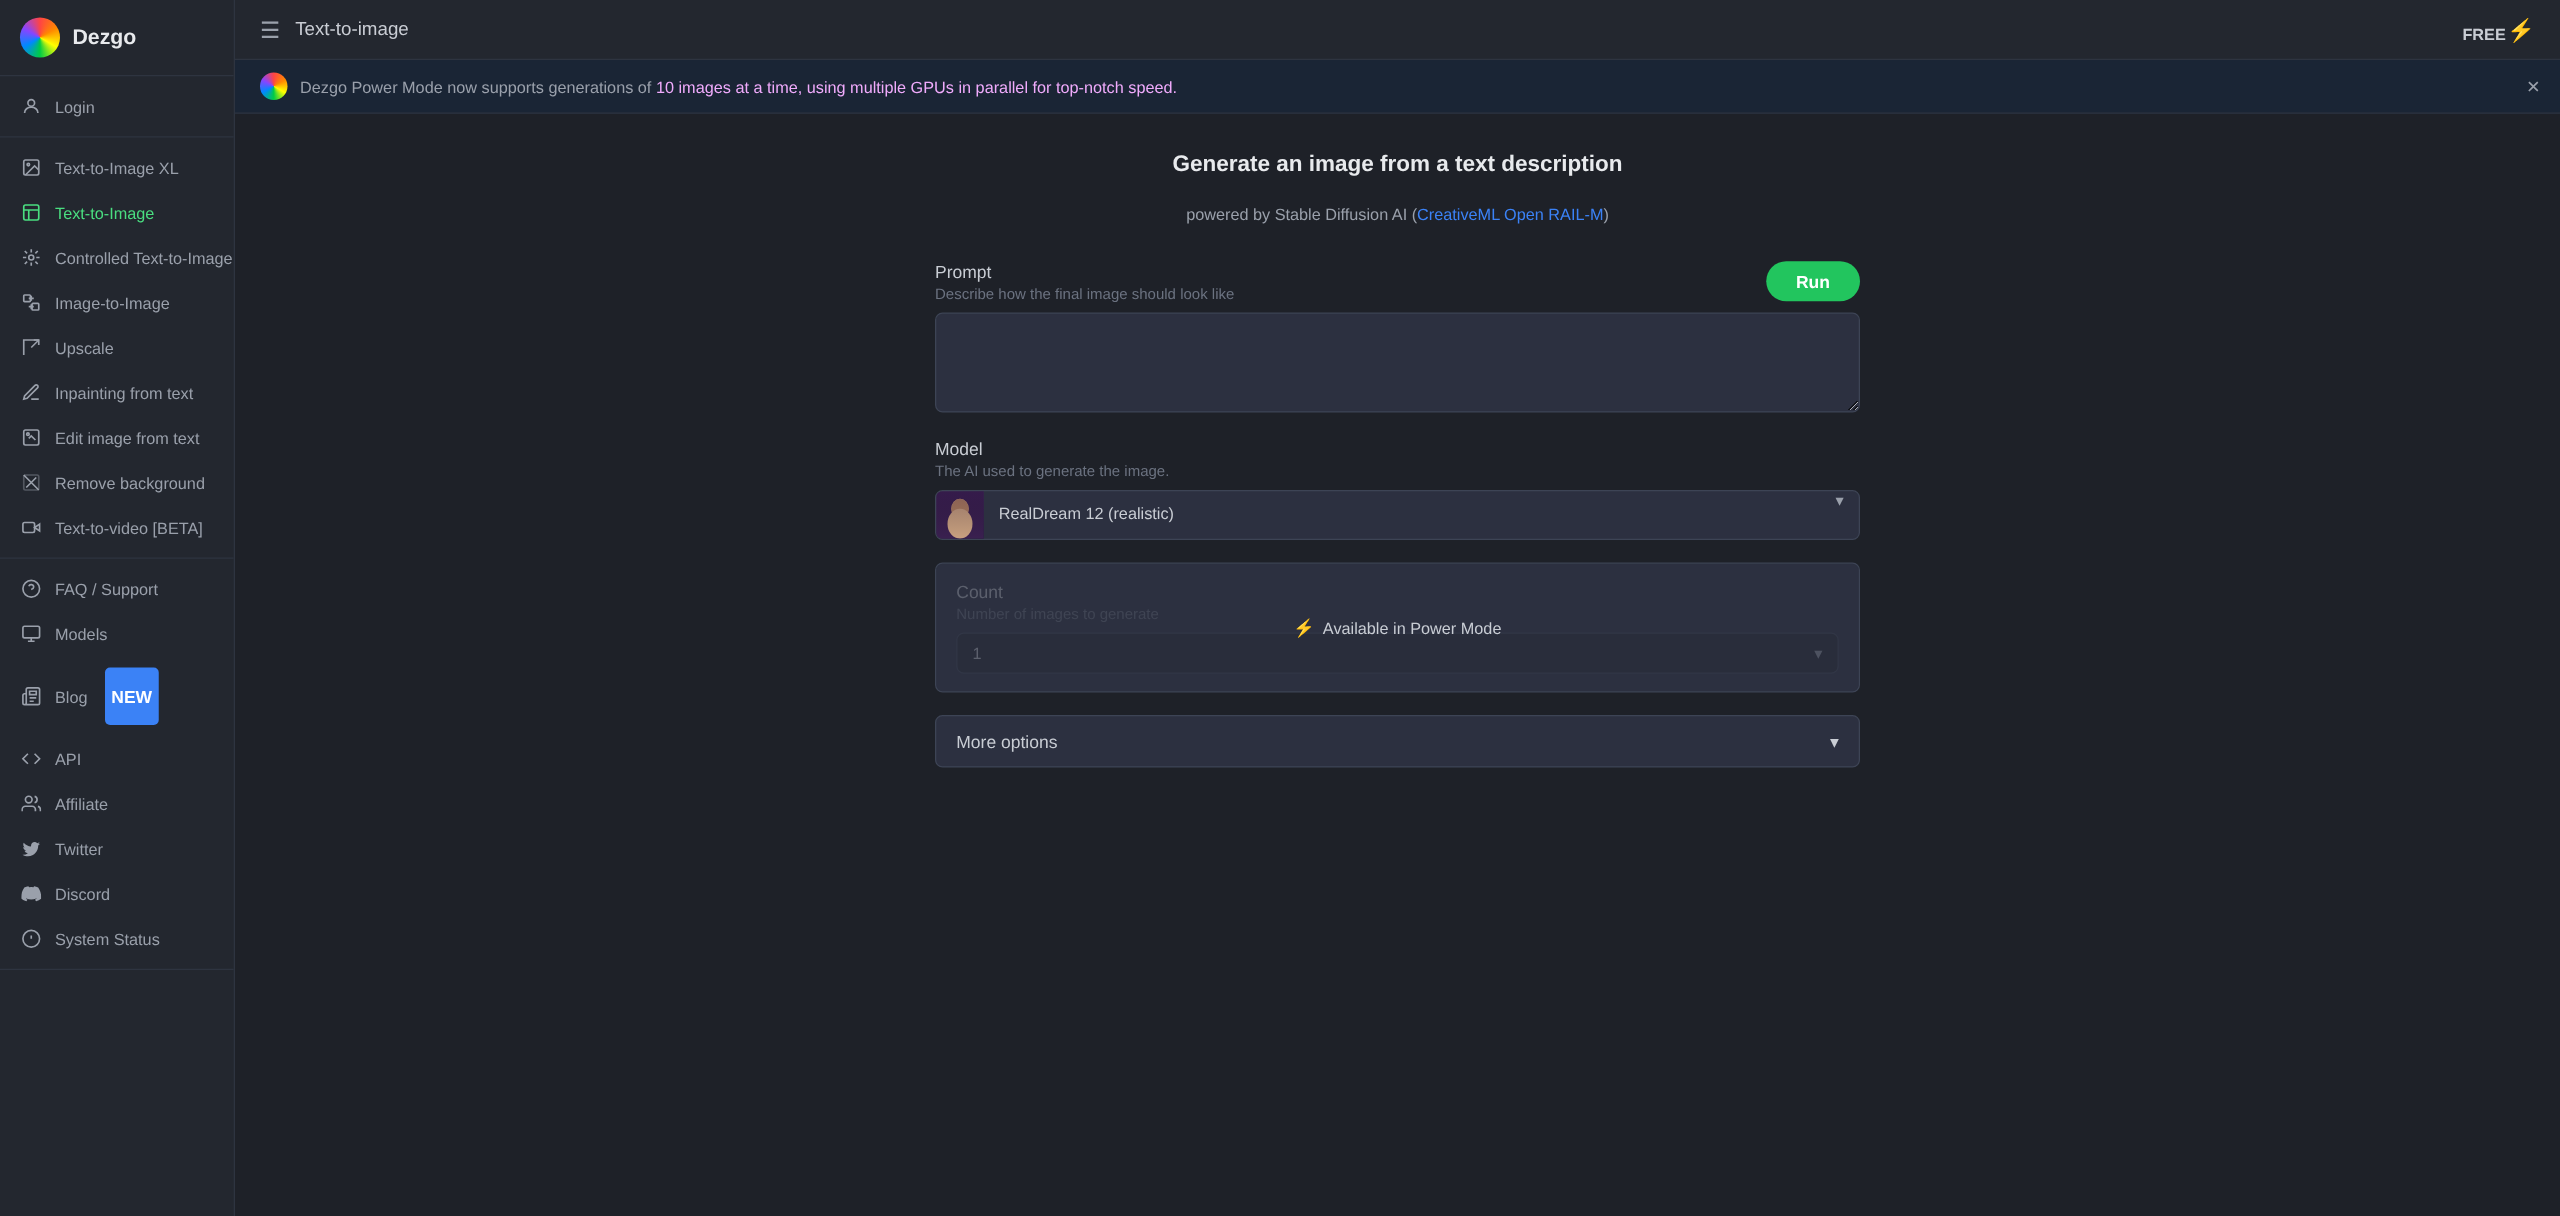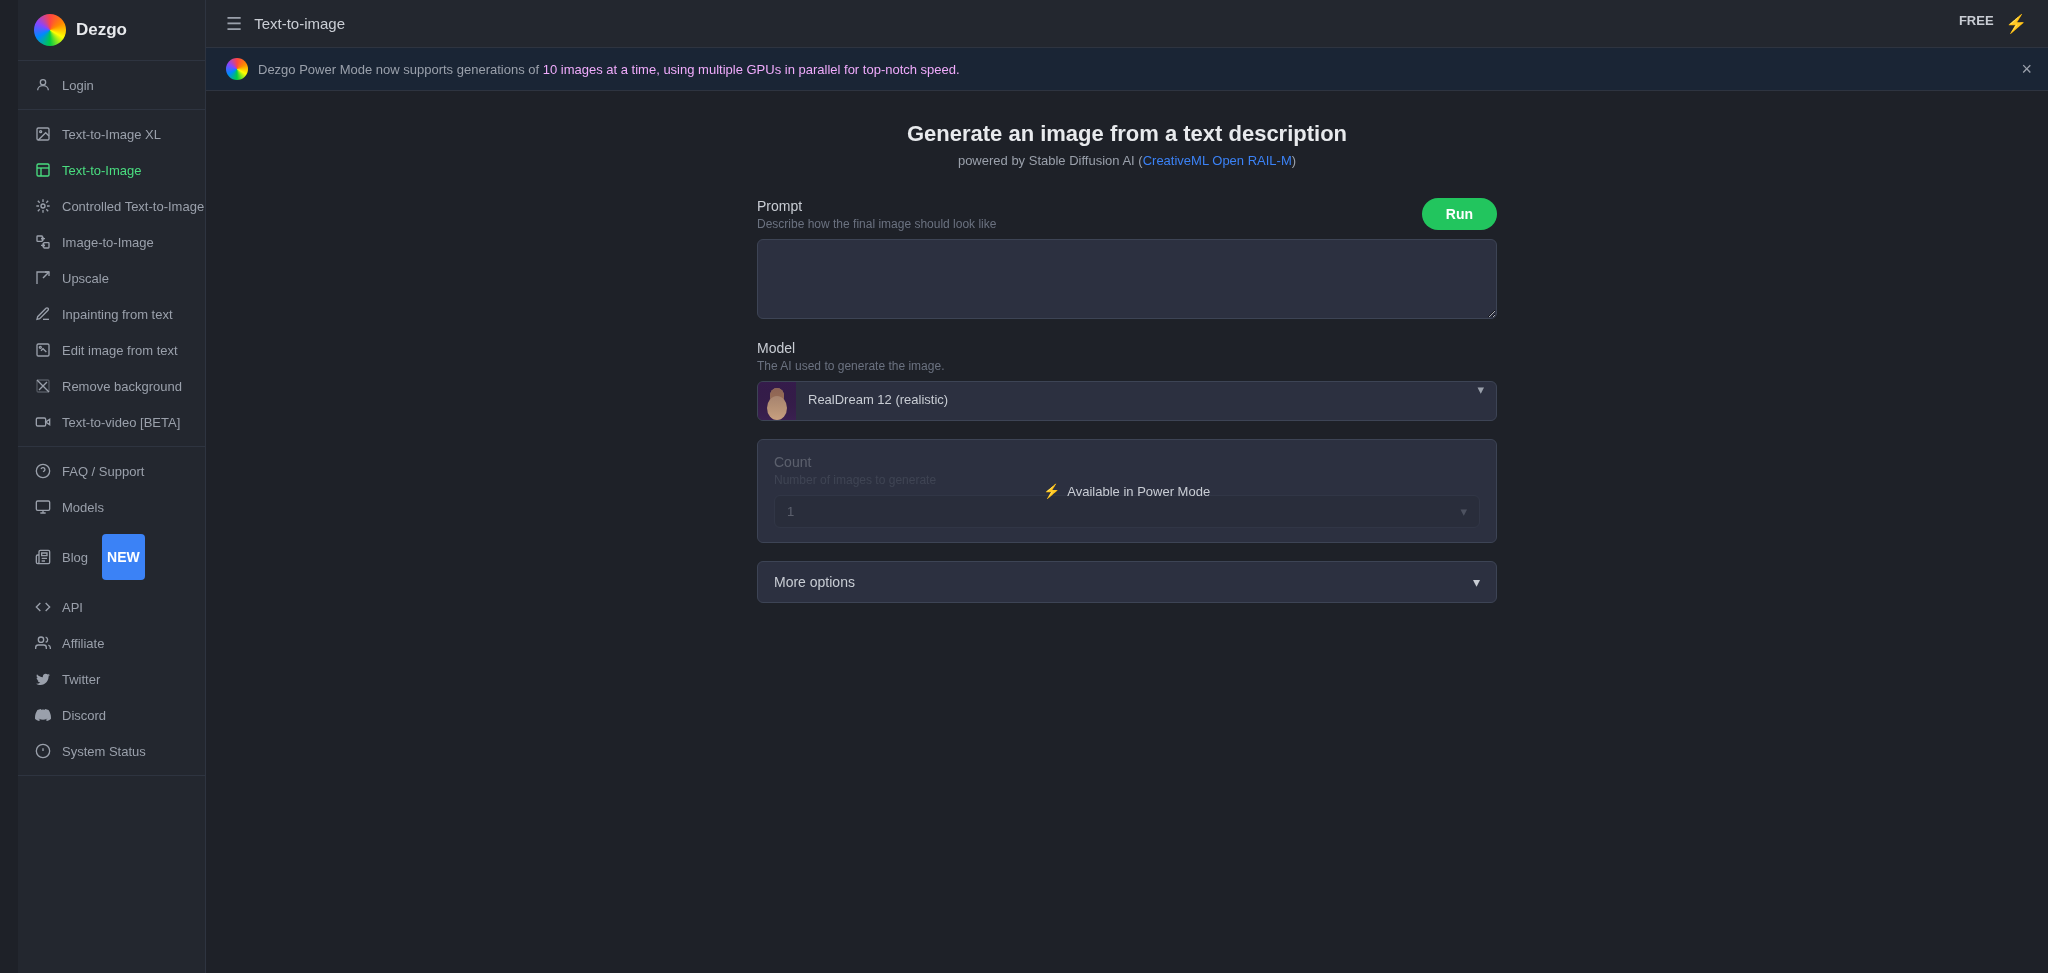--- a/index.html
+++ b/index.html
@@ -16,21 +16,20 @@
     
     .sidebar {
       width: 188px;
       min-width: 188px;
       background: #23272f;
       display: flex;
       flex-direction: column;
       border-right: 1px solid #2e3440;
       overflow-y: auto;
       overflow-x: hidden;
-      margin-left: 18px;
     }
 
     .sidebar-header {
       display: flex;
       align-items: center;
       gap: 10px;
       padding: 14px 16px;
       border-bottom: 1px solid #2e3440;
     }
 
@@ -125,22 +124,22 @@
     }
 
     .page-title {
       font-size: 15px;
       font-weight: 500;
       color: #c9cdd4;
     }
 
     .topbar-right {
       display: flex;
-      align-items: flex-start;
-      gap: 12px;
+      align-items: flex-end;
+      gap: 1px;
     }
 
     .free-badge {
       font-size: 13px;
       font-weight: 600;
       color: #c9cdd4;
     }
 
     .bolt-icon {
       color: #facc15;
@@ -195,24 +194,24 @@
       padding: 30px 40px;
       background: #1e2128;
     }
 
     .page-header {
       text-align: center;
       margin-bottom: 30px;
     }
 
     .page-header h1 {
-      font-size: 22px;
+      font-size: 18px;
       font-weight: 600;
       color: #e8eaed;
-      margin-bottom: 6px;
+      margin-bottom: 22px;
     }
 
     .page-header p {
       font-size: 13px;
       color: #9aa0ab;
     }
 
     .page-header p a {
       color: #3b82f6;
       text-decoration: none;

